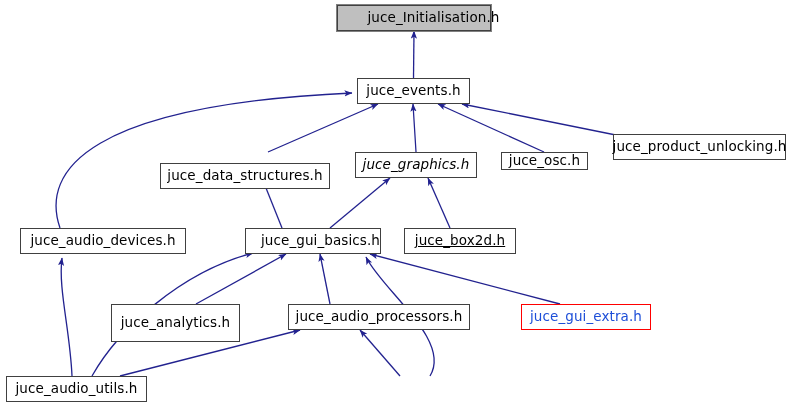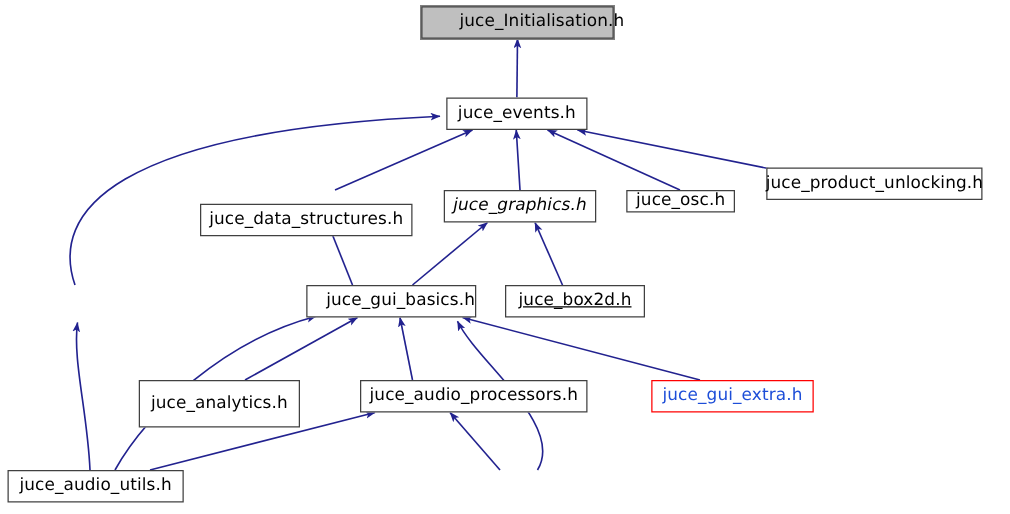--- a/index.html
+++ b/index.html
@@ -90,20 +90,23 @@
     </div>
     <div class="node" style="left: 355px; top: 152px; width: 122px; height: 26px; font-style: italic;">
       <span class="label">juce_graphics.h</span>
     </div>
     <div class="node" style="left: 501px; top: 152px; width: 87px; height: 18px;">
       <span class="label">juce_osc.h</span>
     </div>
     <div class="node" style="left: 613px; top: 134px; width: 173px; height: 26px; text-align: right;">
       <span class="label">juce_product_unlocking.h</span>
     </div>
+    <div class="node" style="left: 20px; top: 228px; width: 166px; height: 26px;">
+      <span class="label">juce_audio_devices.h</span>
+    </div>
     <div class="node" style="left: 245px; top: 228px; width: 136px; height: 26px; justify-content: flex-end;">
       <span class="label">juce_gui_basics.h</span>
     </div>
     <div class="node" style="left: 404px; top: 228px; width: 112px; height: 26px; text-decoration: underline;">
       <span class="label">juce_box2d.h</span>
     </div>
     <div class="node" style="left: 111px; top: 304px; width: 129px; height: 38px;">
       <span class="label">juce_analytics.h</span>
     </div>
     <div class="node" style="left: 264px; top: 304px; width: 182px; height: 26px; margin-left: 24px;">

